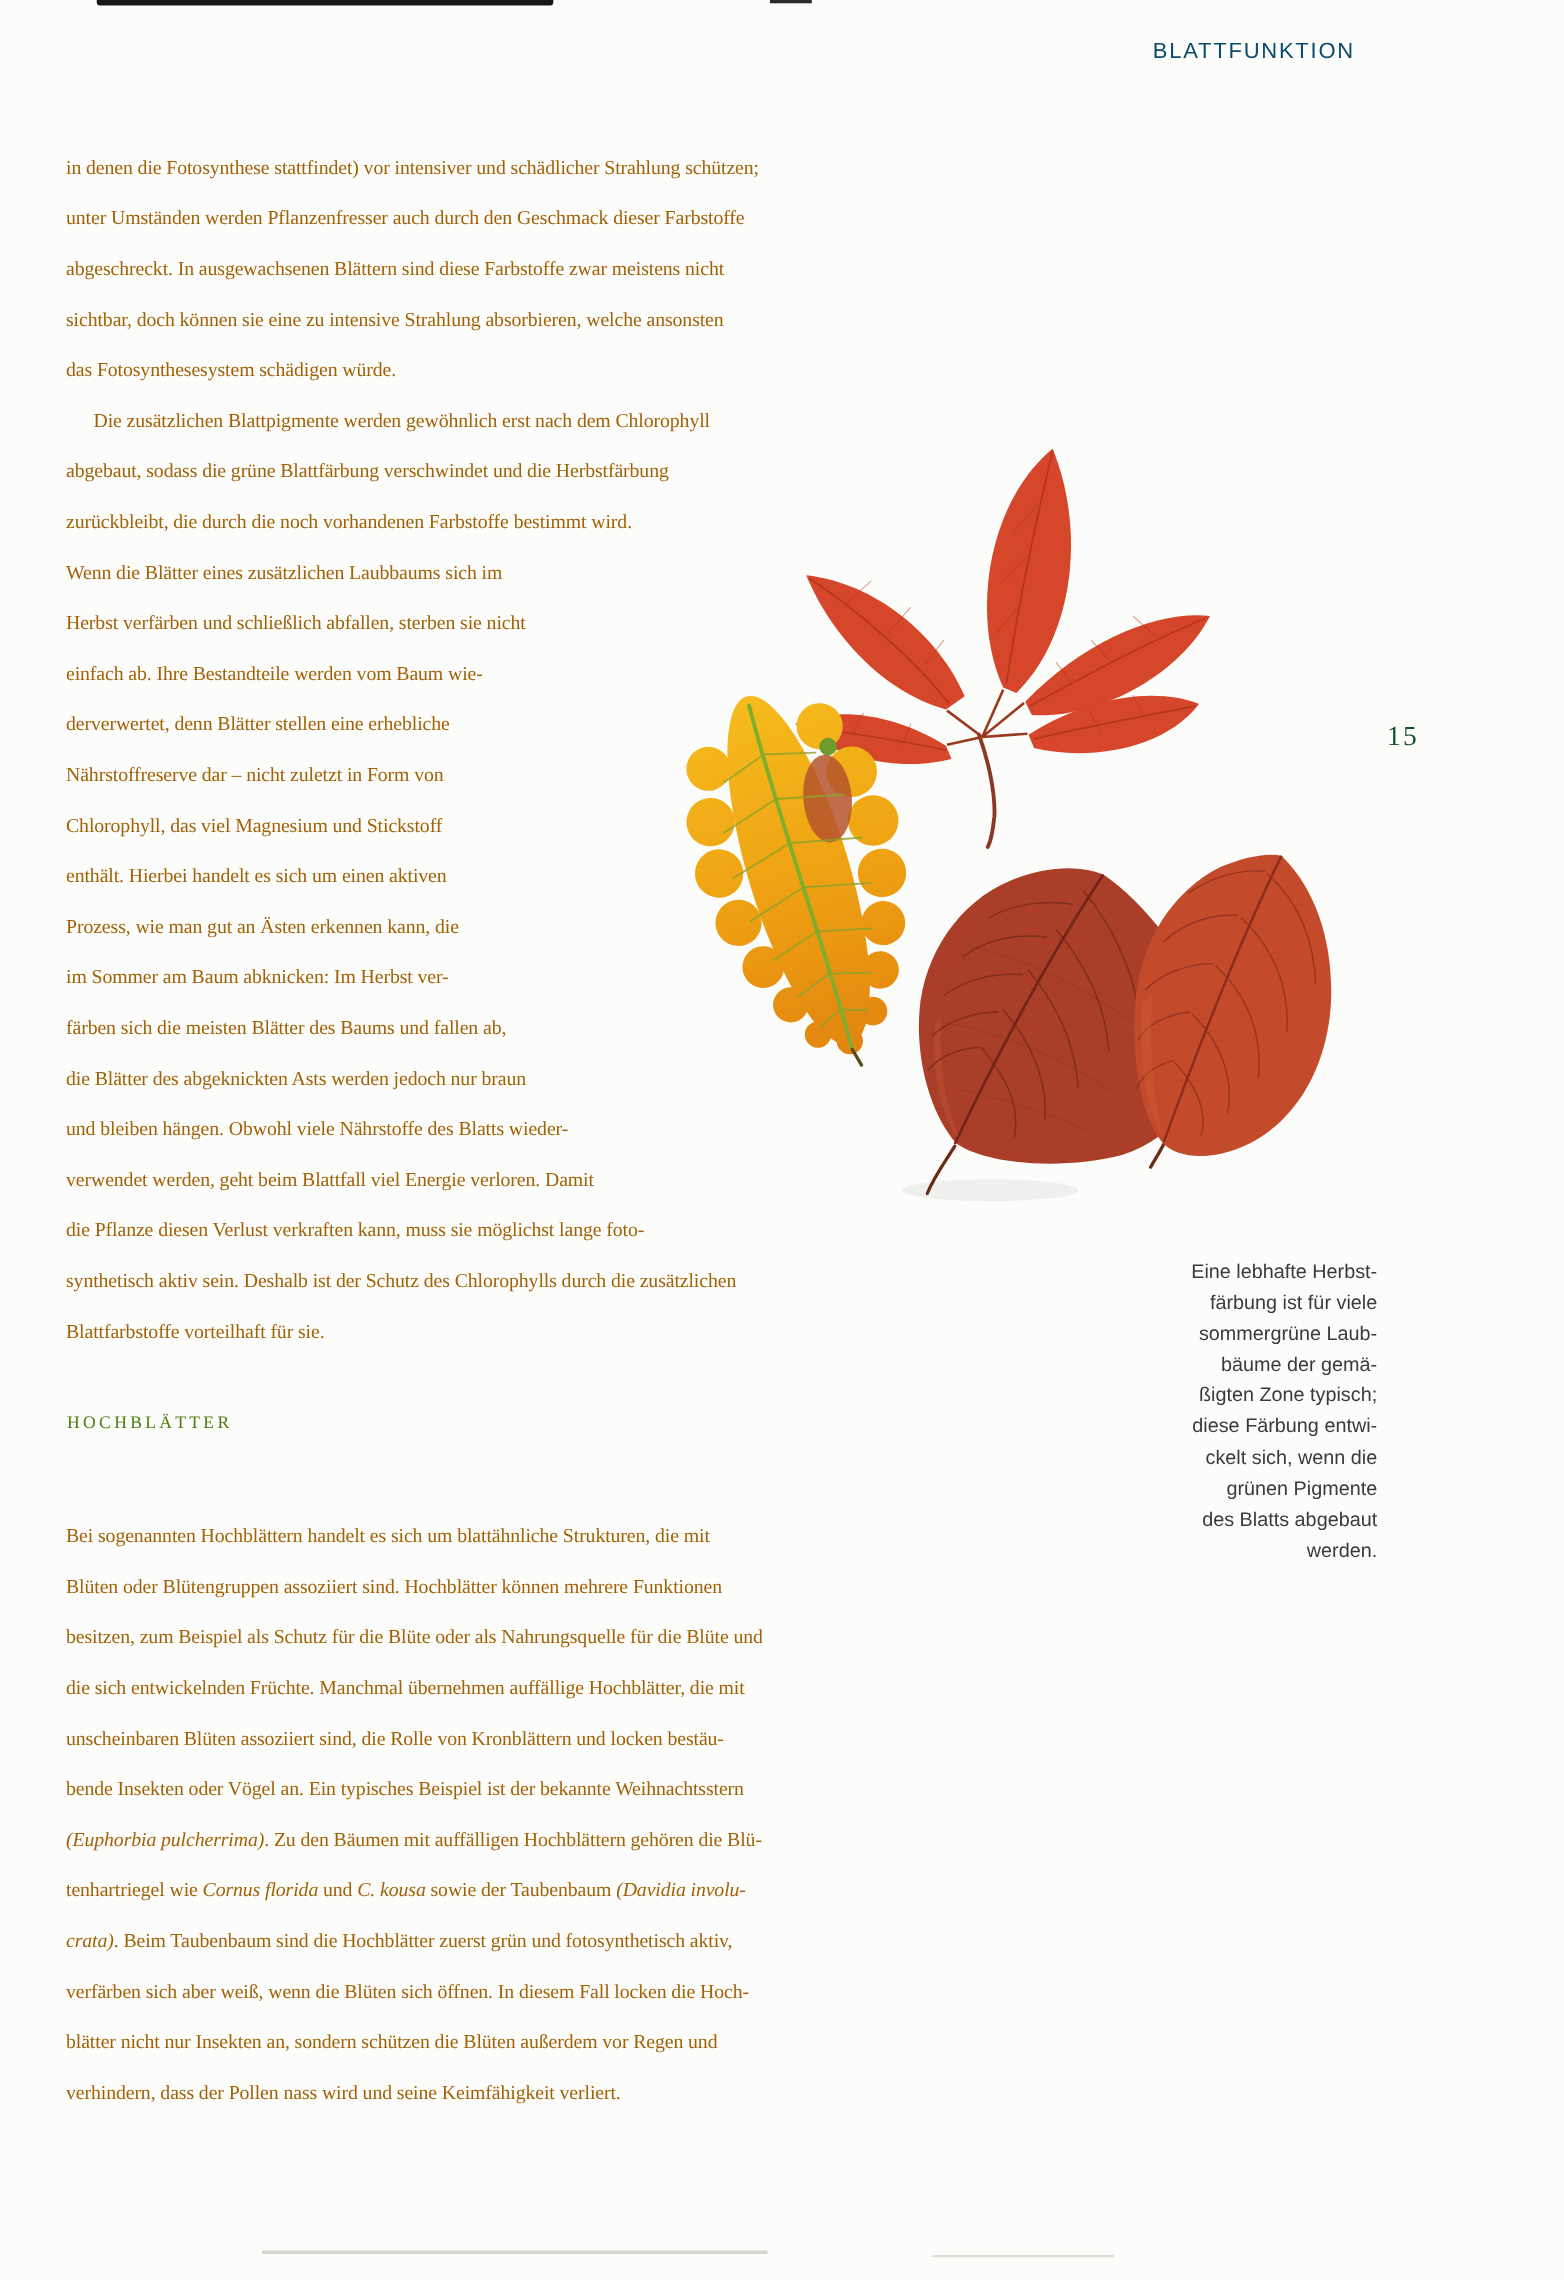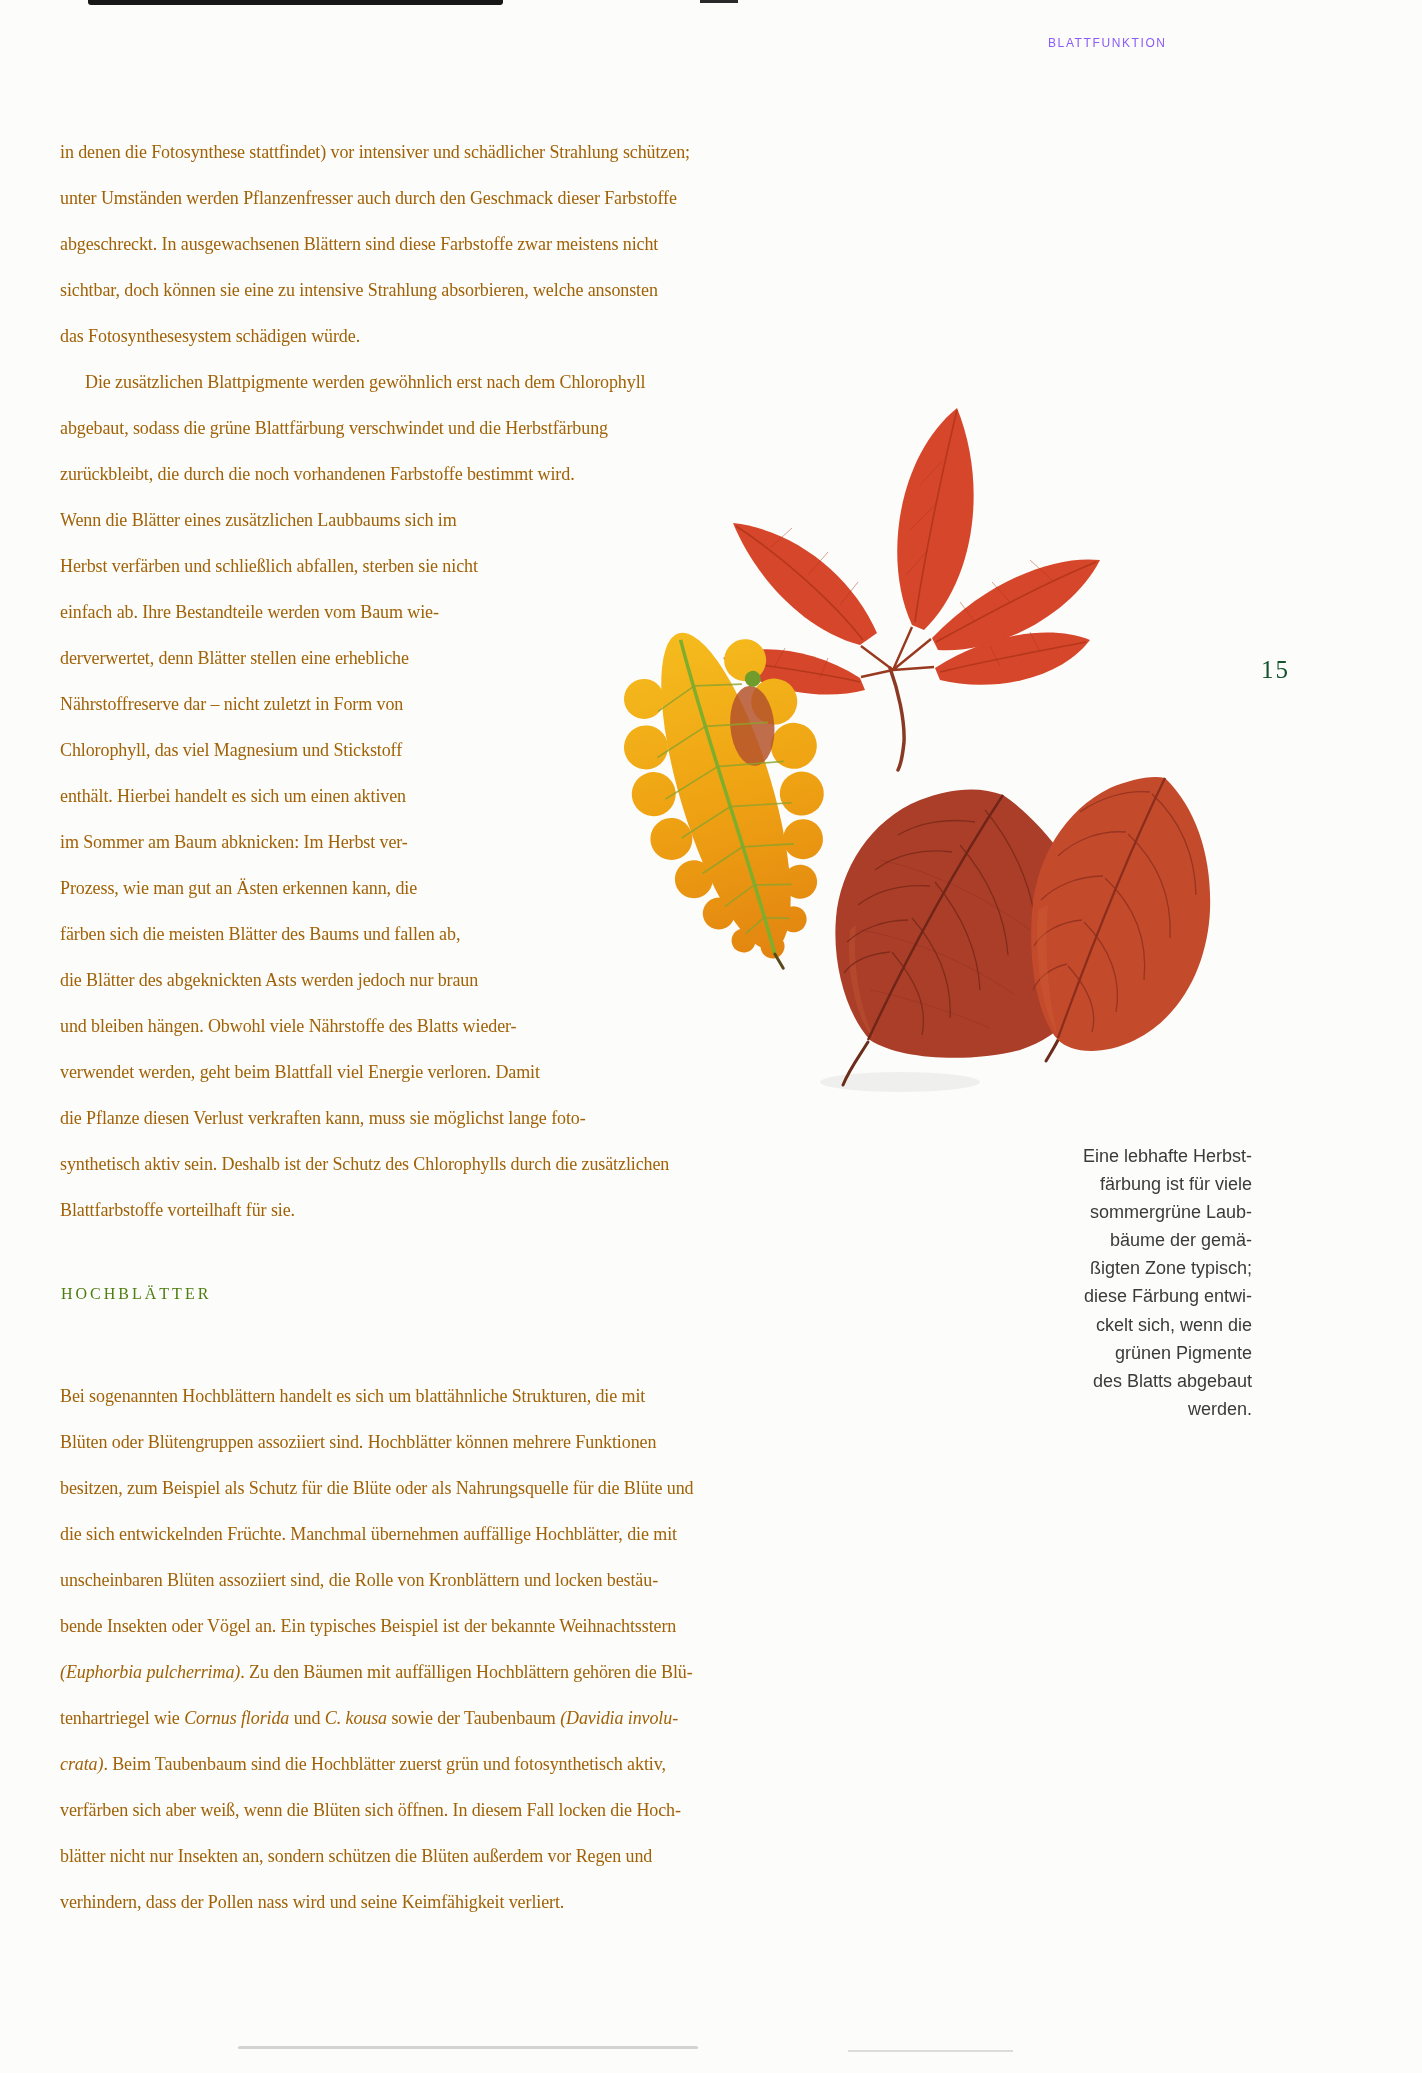--- a/index.html
+++ b/index.html
@@ -1,21 +1,21 @@
 <!DOCTYPE html>
 <html><head>
 <meta charset="utf-8">
 <style>
   html,body{margin:0;padding:0;}
   body{width:1422px;height:2073px;position:relative;background:#fcfcfa;overflow:hidden;
        font-family:"Liberation Serif",serif;}
   .abs{position:absolute;}
   
   #running-head{left:1048px;top:36px;font-family:"Liberation Sans",sans-serif;
-    font-size:12px;letter-spacing:1.6px;color:#8b5cf6;}
+    font-size:20px;letter-spacing:1.6px;color:#0c4a6e;}
   #page-number{left:1261px;top:656px;font-family:Liberation Serif, serif;
     font-size:25px;letter-spacing:2px;color:#14532d;}
   
   .col{left:60px;color:#a16207;font-size:18px;letter-spacing:-0.1px;}
   .bline{height:46px;line-height:46px;white-space:pre;}
   #body-a .bline:nth-child(6){padding-left:25px;}
   .it{font-style:italic;}
   #section-heading{left:61px;top:1286px;font-size:16px;letter-spacing:3px;color:#4d7c0f;
     line-height:1;}
   
@@ -51,22 +51,22 @@
     <div class="bline">Die zusätzlichen Blattpigmente werden gewöhnlich erst nach dem Chlorophyll</div>
     <div class="bline">abgebaut, sodass die grüne Blattfärbung verschwindet und die Herbstfärbung</div>
     <div class="bline">zurückbleibt, die durch die noch vorhandenen Farbstoffe bestimmt wird.</div>
     <div class="bline">Wenn die Blätter eines zusätzlichen Laubbaums sich im</div>
     <div class="bline">Herbst verfärben und schließlich abfallen, sterben sie nicht</div>
     <div class="bline">einfach ab. Ihre Bestandteile werden vom Baum wie-</div>
     <div class="bline">derverwertet, denn Blätter stellen eine erhebliche</div>
     <div class="bline">Nährstoffreserve dar – nicht zuletzt in Form von</div>
     <div class="bline">Chlorophyll, das viel Magnesium und Stickstoff</div>
     <div class="bline">enthält. Hierbei handelt es sich um einen aktiven</div>
+    <div class="bline">Prozess, wie man gut an Ästen erkennen kann, die</div>
     <div class="bline">im Sommer am Baum abknicken: Im Herbst ver-</div>
-    <div class="bline">Prozess, wie man gut an Ästen erkennen kann, die</div>
     <div class="bline">färben sich die meisten Blätter des Baums und fallen ab,</div>
     <div class="bline">die Blätter des abgeknickten Asts werden jedoch nur braun</div>
     <div class="bline">und bleiben hängen. Obwohl viele Nährstoffe des Blatts wieder-</div>
     <div class="bline">verwendet werden, geht beim Blattfall viel Energie verloren. Damit</div>
     <div class="bline">die Pflanze diesen Verlust verkraften kann, muss sie möglichst lange foto-</div>
     <div class="bline">synthetisch aktiv sein. Deshalb ist der Schutz des Chlorophylls durch die zusätzlichen</div>
     <div class="bline">Blattfarbstoffe vorteilhaft für sie.</div>
   </div>
 
 <div class="abs" id="section-heading">HOCHBLÄTTER</div>

